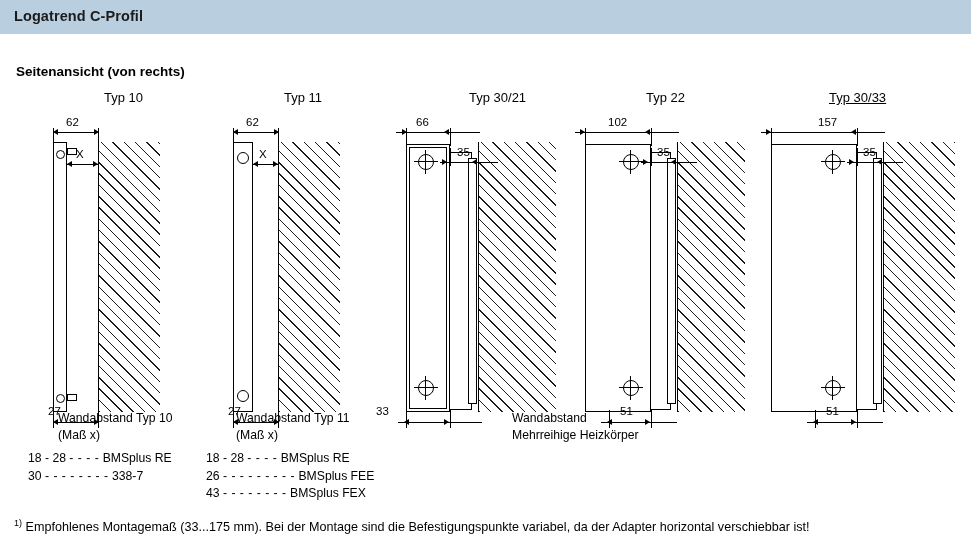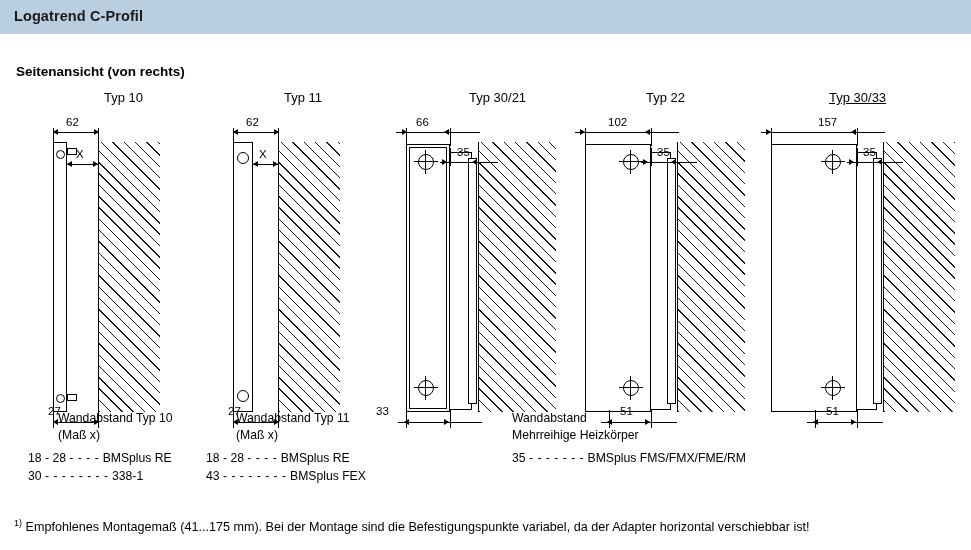--- a/index.html
+++ b/index.html
@@ -309,52 +309,50 @@
   </div>
   <div class="cap" style="left:28px; top:408px;">
     <div class="legend-row">
       <span>18 - 28</span>
       <span class="lead">- - - -</span>
       <span>BMSplus RE</span>
     </div>
     <div class="legend-row">
       <span>30</span>
       <span class="lead">- - - - - - - -</span>
-      <span>338-1</span>
+      <span>338-7</span>
     </div>
   </div>
 
   <div class="cap" style="left:236px; top:368px;">
     <div>Wandabstand Typ 11</div>
     <div>(Maß x)</div>
   </div>
   <div class="cap" style="left:206px; top:408px;">
     <div class="legend-row">
       <span>18 - 28</span>
       <span class="lead">- - - -</span>
       <span>BMSplus RE</span>
     </div>
     <div class="legend-row">
+      <span>26</span>
+      <span class="lead">- - - - - - - - -</span>
+      <span>BMSplus FEE</span>
+    </div>
+    <div class="legend-row">
       <span>43</span>
       <span class="lead">- - - - - - - -</span>
       <span>BMSplus FEX</span>
     </div>
   </div>
 
   <div class="cap" style="left:512px; top:368px;">
     <div>Wandabstand</div>
     <div>Mehrreihige Heizkörper</div>
   </div>
-  <div class="cap" style="left:512px; top:408px;">
-    <div class="legend-row">
-      <span>35</span>
-      <span class="lead">- - - - - - -</span>
-      <span>BMSplus FMS/FMX/FME/RM</span>
-    </div>
-  </div>
 
 </div>
 
 <div id="bottom-gap"></div>
 <div id="footnote">
   <sup>1)</sup>
-  <span>Empfohlenes Montagemaß (41...175 mm). Bei der Montage sind die Befestigungspunkte variabel, da der Adapter horizontal verschiebbar ist!</span>
+  <span>Empfohlenes Montagemaß (33...175 mm). Bei der Montage sind die Befestigungspunkte variabel, da der Adapter horizontal verschiebbar ist!</span>
 </div>
 
 </body></html>

